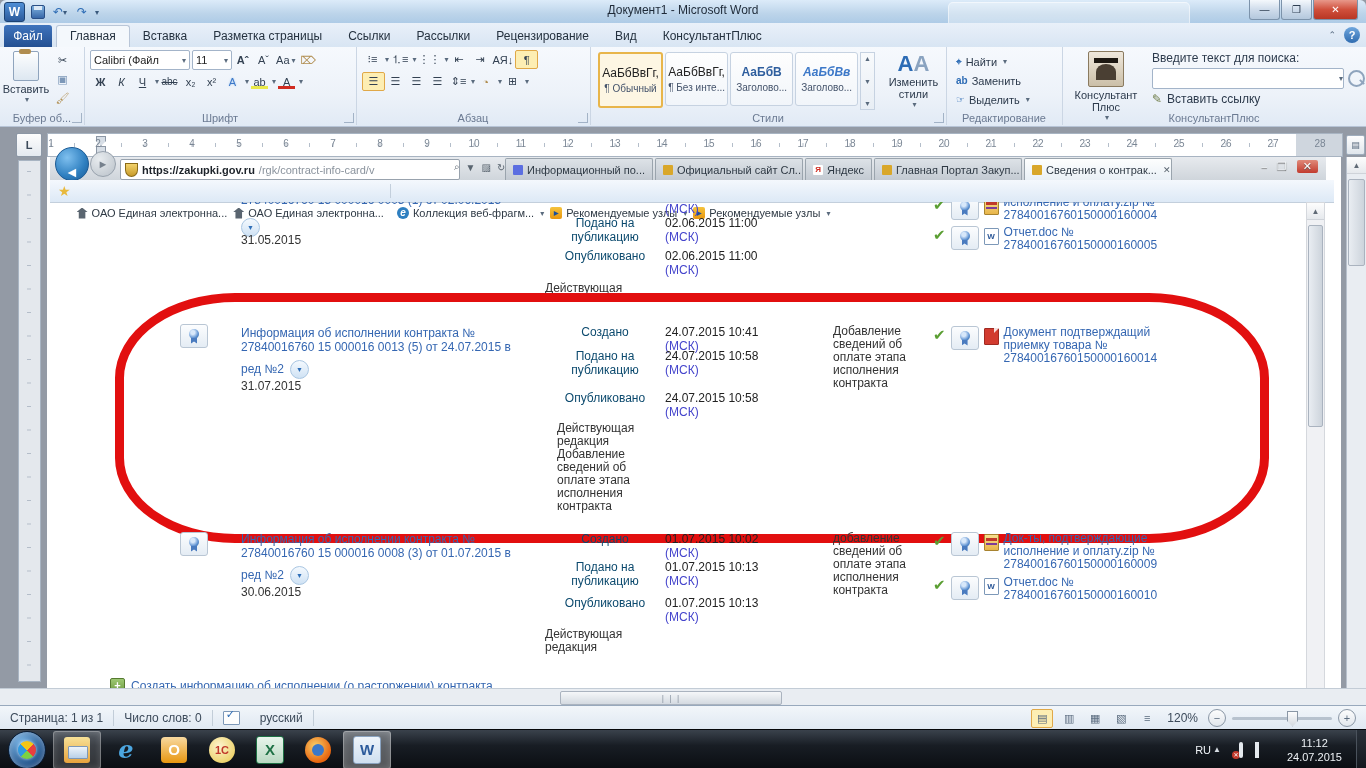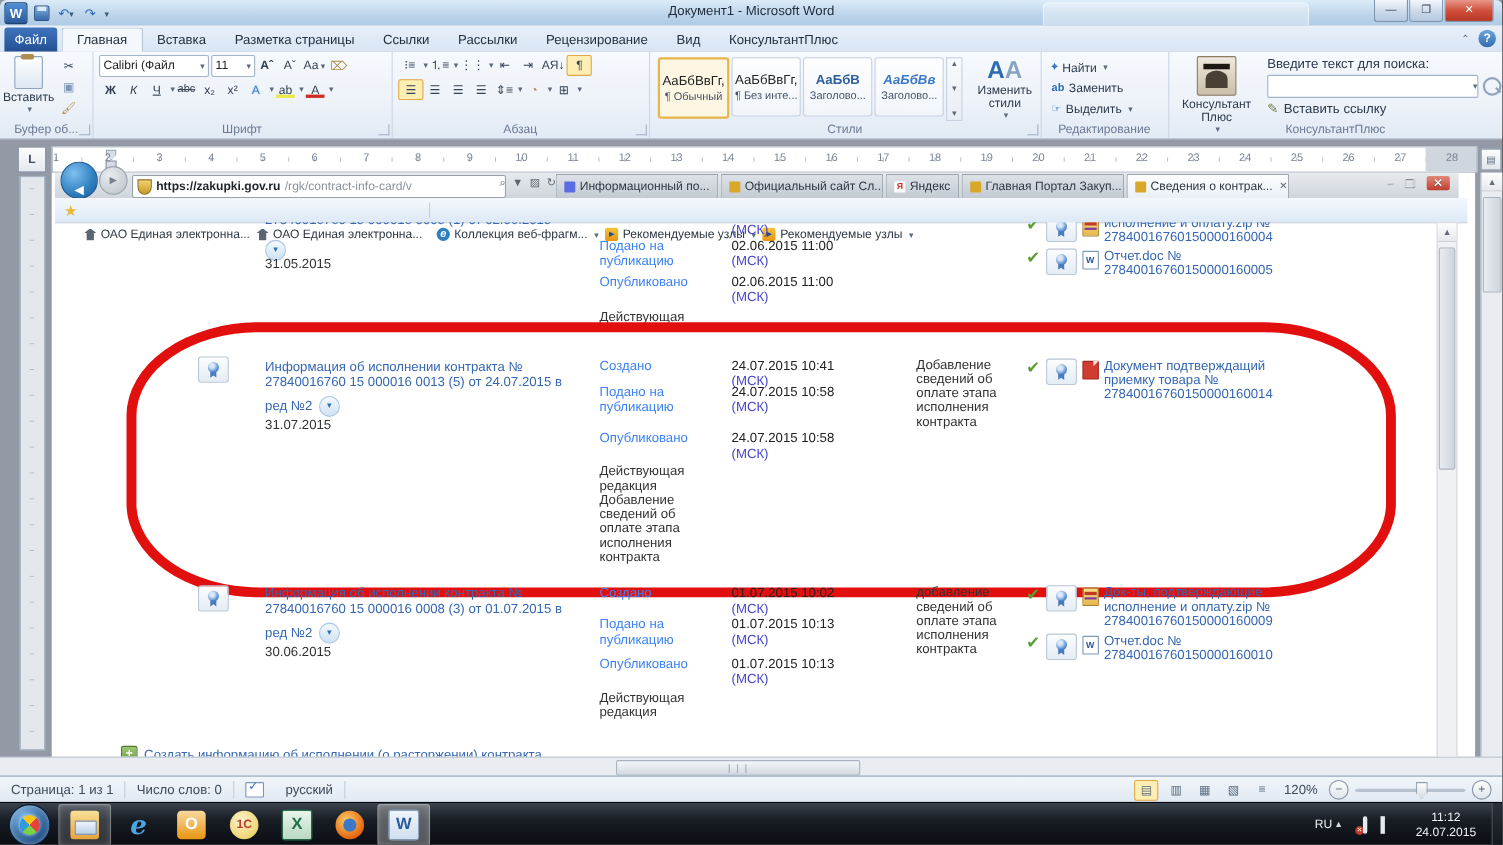--- a/index.html
+++ b/index.html
@@ -128,21 +128,21 @@
   .rows-viewport{position:absolute;left:8px;top:45px;width:1250px;height:486px;overflow:hidden;}
   .crow{position:absolute;left:0;width:1250px;}
   .c-badge{position:absolute;left:125px;}
   .c-title{position:absolute;left:186px;width:272px;line-height:14px;}
   .row-link{color:#3567b2;text-decoration:none;font-size:12px;}
   .row-date{color:#333;font-size:12px;}
   .dd-btn{display:inline-flex;width:17px;height:17px;border-radius:50%;background:linear-gradient(#f4f9fe,#cfe2f4);
     border:1px solid #a9c6e2;color:#2f6fb8;font-size:7px;align-items:center;justify-content:center;vertical-align:middle;margin-left:6px;}
   .c-events{position:absolute;left:490px;width:280px;}
   .ev{position:absolute;display:flex;line-height:14px;}
-  .ev-l{flex:0 0 120px;color:#3b82f6;}
+  .ev-l{flex:0 0 120px;color:#0c4a6e;text-align:center;}
   .ev-v{width:145px;color:#222;}
   .tz{color:#4444cc;text-decoration:none;}
   .ev-status{position:absolute;width:96px;color:#333;line-height:13px;}
   .c-change{position:absolute;left:778px;width:84px;color:#333;line-height:13px;}
   .c-docs{position:absolute;left:878px;width:300px;}
   .doc{position:absolute;display:flex;align-items:flex-start;gap:5px;}
   .check{color:#5a9e32;font-size:15px;line-height:18px;}
   .badge-btn{width:26px;height:22px;background:linear-gradient(#fcfdfe,#e4ecf4);border:1px solid #b9c6d4;border-radius:3px;
     display:inline-flex;align-items:center;justify-content:center;flex:0 0 auto;}
   .rosette{display:inline-block;width:12px;height:15px;position:relative;}
@@ -577,21 +577,21 @@
                 <div class="ev-v"><span>24.07.2015 10:41</span><br><a class="tz" href="#">(МСК)</a></div>
               </div>
             <div class="ev" style="top:27px">
                 <div class="ev-l">Подано на публикацию</div>
                 <div class="ev-v"><span>24.07.2015 10:58</span><br><a class="tz" href="#">(МСК)</a></div>
               </div>
             <div class="ev" style="top:69px">
                 <div class="ev-l">Опубликовано</div>
                 <div class="ev-v"><span>24.07.2015 10:58</span><br><a class="tz" href="#">(МСК)</a></div>
               </div>
-            <div class="ev-status" style="top:100px;left:0">Действующая редакция Добавление сведений об оплате этапа исполнения контракта</div>
+            <div class="ev-status" style="top:100px;left:12px">Действующая редакция Добавление сведений об оплате этапа исполнения контракта</div>
           </div>
           <div class="c-change" style="top:3px">Добавление сведений об оплате этапа исполнения контракта</div>
           <div class="c-docs">
             <div class="doc" style="top:4px">
               <span class="check">✔</span>
               <span class="badge-btn">
                   <span class="rosette"></span>
                 </span>
               <span class="fi fi-pdf"></span>
               <a class="doc-link" href="#"><span>Документ подтверждащий приемку товара №</span> <span>27840016760150000160014</span></a>

